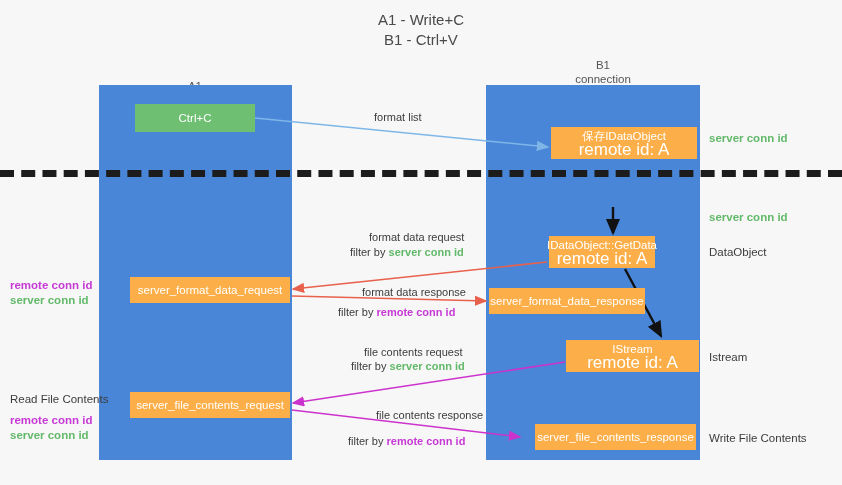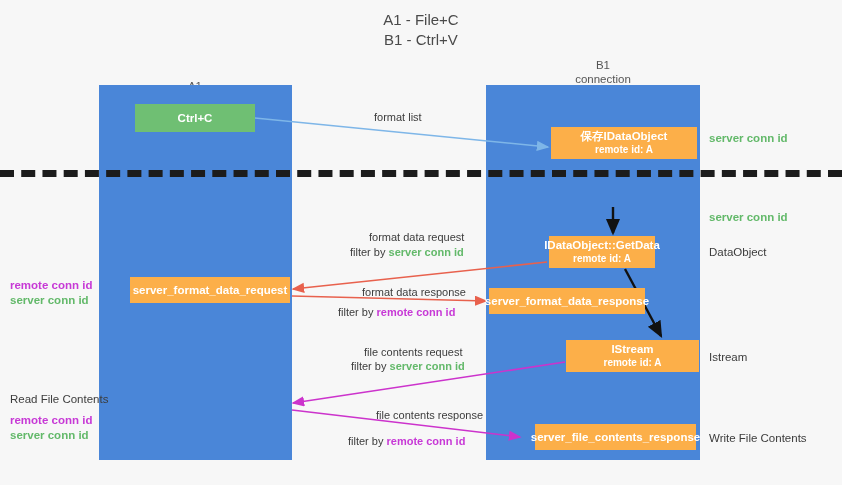--- a/index.html
+++ b/index.html
@@ -31,25 +31,24 @@
   .lane{background:#4a86d8;}
   #lane-a1{left:99px;top:85px;width:193px;height:375px;}
   #lane-b1{left:486px;top:85px;width:214px;height:375px;}
 
   
   .box{
     box-sizing:border-box;
     display:flex;flex-direction:column;align-items:center;justify-content:center;
     color:#fff;font-size:11.5px;line-height:14px;text-align:center;
     border:1px solid rgba(255,255,255,.0);
-    font-weight:bold;
   }
   .box.green{background:#6fbf73;}
   .box.orange{background:#fcaf49;}
-  .box .l2{font-size:10px;line-height:14px;}
+  .box .l2{font-size:17px;line-height:14px;}
 
   #box-ctrlc{left:135px;top:104px;width:120px;height:28px;}
   #box-save-idataobject{left:551px;top:127px;width:146px;height:32px;}
   #box-ctrlv{left:553px;top:180px;width:120px;height:26px;}
   #box-getdata{left:549px;top:236px;width:106px;height:32px;}
   #box-format-req{left:130px;top:277px;width:160px;height:26px;}
   #box-format-resp{left:489px;top:288px;width:156px;height:26px;}
   #box-istream{left:566px;top:340px;width:133px;height:32px;}
   #box-file-req{left:130px;top:392px;width:160px;height:26px;}
   #box-file-resp{left:535px;top:424px;width:161px;height:26px;}
@@ -89,21 +88,21 @@
     border-top:7px dashed #1c1c1c;
   }
   svg#wires{position:absolute;left:0;top:0;width:842px;height:485px;pointer-events:none;}
 </style>
 </head>
 <body>
 
 <div id="stage">
 
   <div class="abs" id="title">
-    <div>A1 - File+C</div>
+    <div>A1 - Write+C</div>
     <div>B1 - Ctrl+V</div>
   </div>
 
   <div class="abs lane-head" id="lane-head-a1">
     <div>A1</div>
     <div>remote</div>
   </div>
   <div class="abs lane-head" id="lane-head-b1">
     <div>B1</div>
     <div>connection</div>
@@ -164,20 +163,23 @@
 
   <div class="abs box orange" id="box-format-resp">
     <div>server_format_data_response</div>
   </div>
 
   <div class="abs box orange" id="box-istream">
     <div>IStream</div>
     <div class="l2">remote id: A</div>
   </div>
 
+  <div class="abs box orange" id="box-file-req">
+    <div>server_file_contents_request</div>
+  </div>
 
   <div class="abs box orange" id="box-file-resp">
     <div>server_file_contents_response</div>
   </div>
 
   <div class="abs rlabel green-txt" id="r-serverconn-1">server conn id</div>
   <div class="abs rlabel green-txt" id="r-serverconn-2">server conn id</div>
   <div class="abs rlabel plain-txt" id="r-dataobject">DataObject</div>
   <div class="abs rlabel plain-txt" id="r-istream">Istream</div>
   <div class="abs rlabel plain-txt" id="r-writefile">Write File Contents</div>

